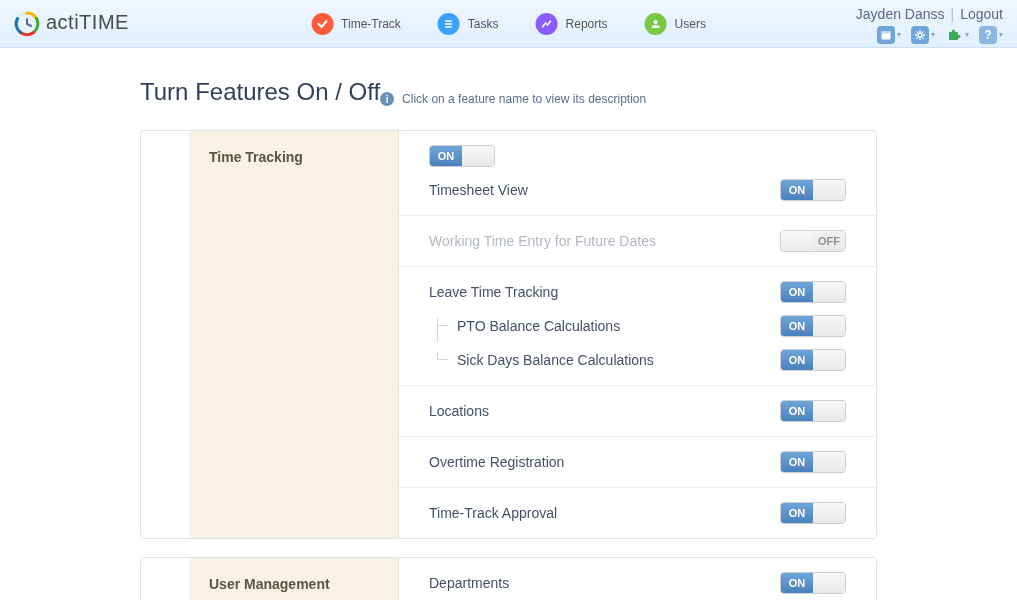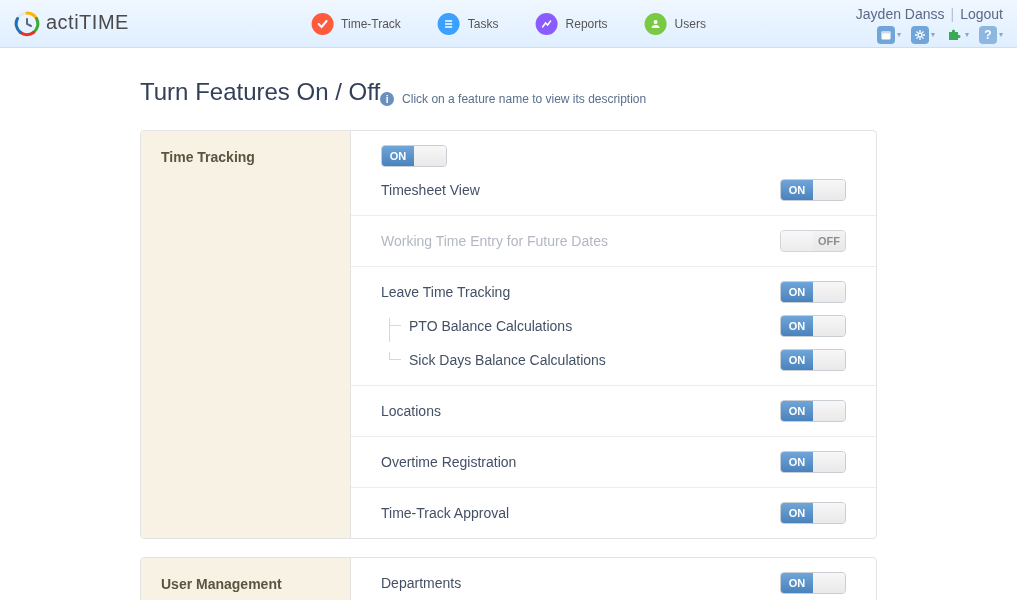--- a/index.html
+++ b/index.html
@@ -137,20 +137,21 @@
     align-items: center;
     justify-content: center;
   }
 
   .panel {
     border: 1px solid #e3e3e3;
     border-radius: 4px;
     margin-bottom: 18px;
     display: flex;
     background: #fff;
+    padding-left: 48px;
   }
   .panel-side {
     width: 210px;
     background: #f7f2e4;
     border-right: 1px solid #e3e3e3;
     border-radius: 4px 0 0 4px;
     padding: 18px 20px;
     font-size: 14px;
     font-weight: bold;
     color: #5a5540;

